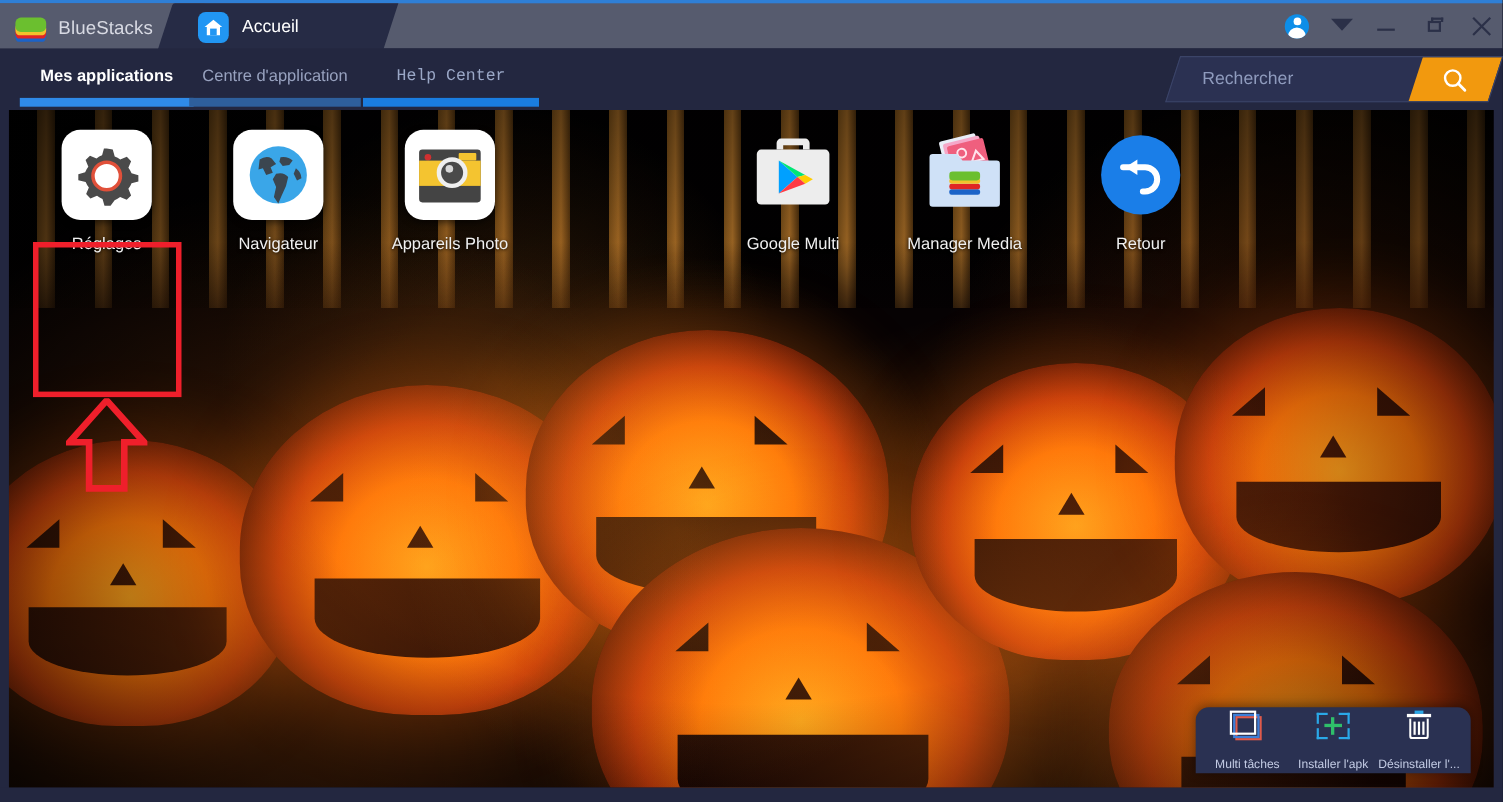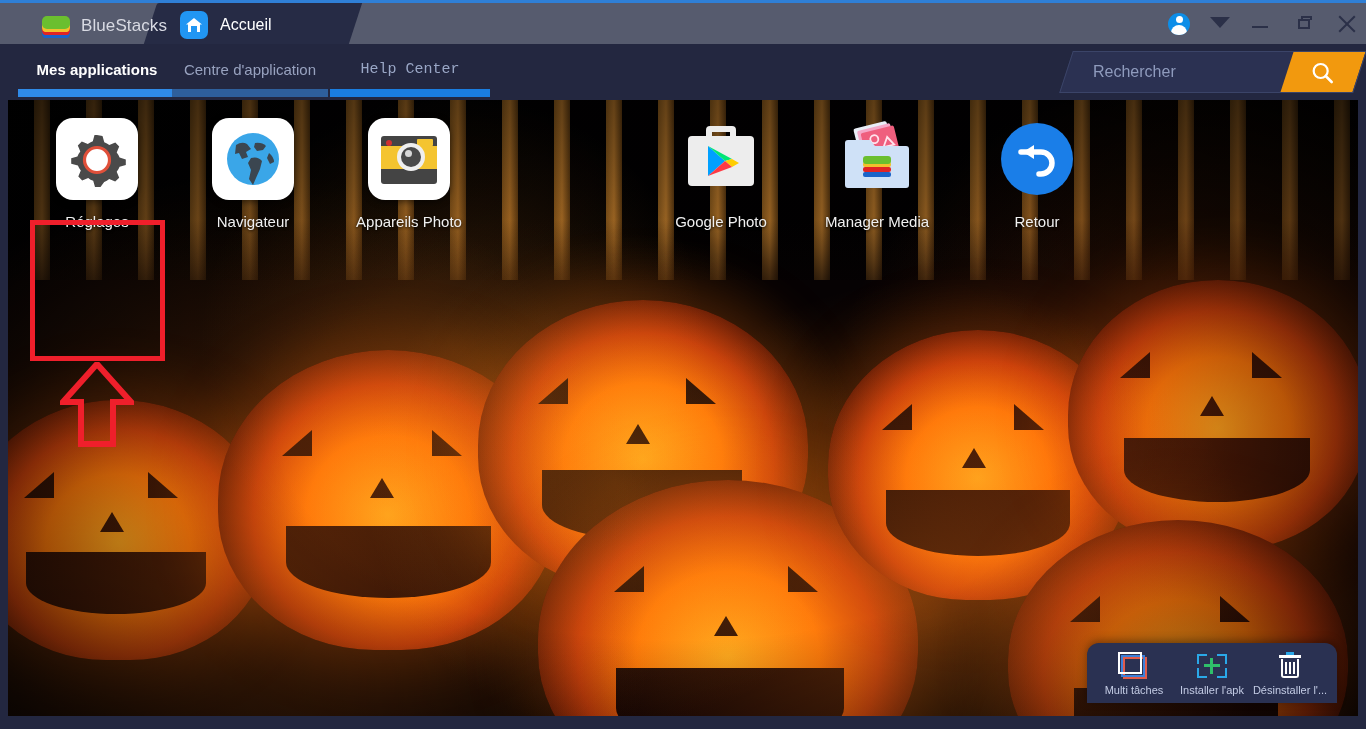--- a/index.html
+++ b/index.html
@@ -21,21 +21,20 @@
     width: 1366px; height: 44px;
     background: #565b6e;
     border-top: 3px solid #2f7fd6;
   }
   #brand-tab {
     position: absolute; left: 0; top: 0;
     width: 172px; height: 46px;
     display: flex; align-items: center;
     padding-left: 14px;
     background: #565b6e;
-    margin-left: 28px;
   }
   #brand-tab::after {
     content: ""; position: absolute; right: -14px; top: 0;
     width: 0; height: 0;
     border-left: 14px solid #565b6e;
     border-bottom: 41px solid transparent;
   }
   .bs-logo { width: 30px; height: 24px; position: relative; margin-right: 9px; flex: none; }
   .bs-layer { position: absolute; left: 0; width: 28px; height: 11px; border-radius: 3px/5px; }
   .bs-l-blue   { bottom: 0px;  background: #1b63c8; transform: skewX(-2deg); }
@@ -268,21 +267,21 @@
   #bottom-toolbar {
     position: absolute; right: 21px; bottom: 13px;
     height: 60px; padding: 0 12px;
     background: #2a3152;
     border-top-left-radius: 12px; border-top-right-radius: 12px;
     display: flex; align-items: center; gap: 8px;
     box-shadow: 0 -2px 10px rgba(0,0,0,0.4);
   }
   .tool {
     width: 70px; height: 56px;
-    display: flex; flex-direction: column; align-items: center; justify-content: center;
+    display: flex; flex-direction: column; align-items: center; justify-content: space-between;
     cursor: pointer;
   }
   .tool-icon { height: 30px; position: relative; width: 34px; }
   .tool-label {
     margin-top: 3px; font-size: 11px; color: #c3cbe4; white-space: nowrap;
   }
   
   .mt-red { position: absolute; left: 6px; top: 6px; width: 24px; height: 22px; border: 2px solid #e05a4a; }
   .mt-blue { position: absolute; left: 4px; top: 4px; width: 24px; height: 22px; border: 2px solid #3d7fd8; }
   .mt-white { position: absolute; left: 1px; top: 1px; width: 24px; height: 22px; border: 2px solid #ffffff; }
@@ -489,21 +488,21 @@
         <div class="app-tile app-tile-bare">
           <svg width="82" height="82" viewBox="0 0 82 82">
             <path fill="#ededed" d="M30 8 h22 a4 4 0 0 1 4 4 v6 h-6 v-4 h-18 v4 h-6 v-6 a4 4 0 0 1 4-4 z"></path>
             <rect x="8" y="18" width="66" height="50" rx="4" fill="#ededed"></rect>
             <path fill="#00a0ff" d="M28 28 L28 58 L45 43 Z"></path>
             <path fill="#00e676" d="M28 28 L52 41 L45 43 Z"></path>
             <path fill="#ffcd00" d="M52 41 L59 45 L52 49 L45 43 Z"></path>
             <path fill="#ff3a44" d="M28 58 L45 43 L52 49 Z"></path>
           </svg>
         </div>
-        <div class="app-label">Google Photo</div>
+        <div class="app-label">Google Multi</div>
       </div>
 
       <div class="app" style="left:788px;">
         <div class="app-tile app-tile-bare">
           <svg width="82" height="82" viewBox="0 0 82 82">
             <g transform="rotate(-14 40 28)">
               <rect x="22" y="6" width="34" height="26" rx="2" fill="#e9eef7"></rect>
               <rect x="25" y="9" width="34" height="26" rx="2" fill="#f5a8c8"></rect>
               <rect x="28" y="12" width="34" height="26" rx="2" fill="#ef5f7e"></rect>
               <circle cx="40" cy="21" r="4" fill="none" stroke="#ffe3ec" stroke-width="1.8"></circle>

